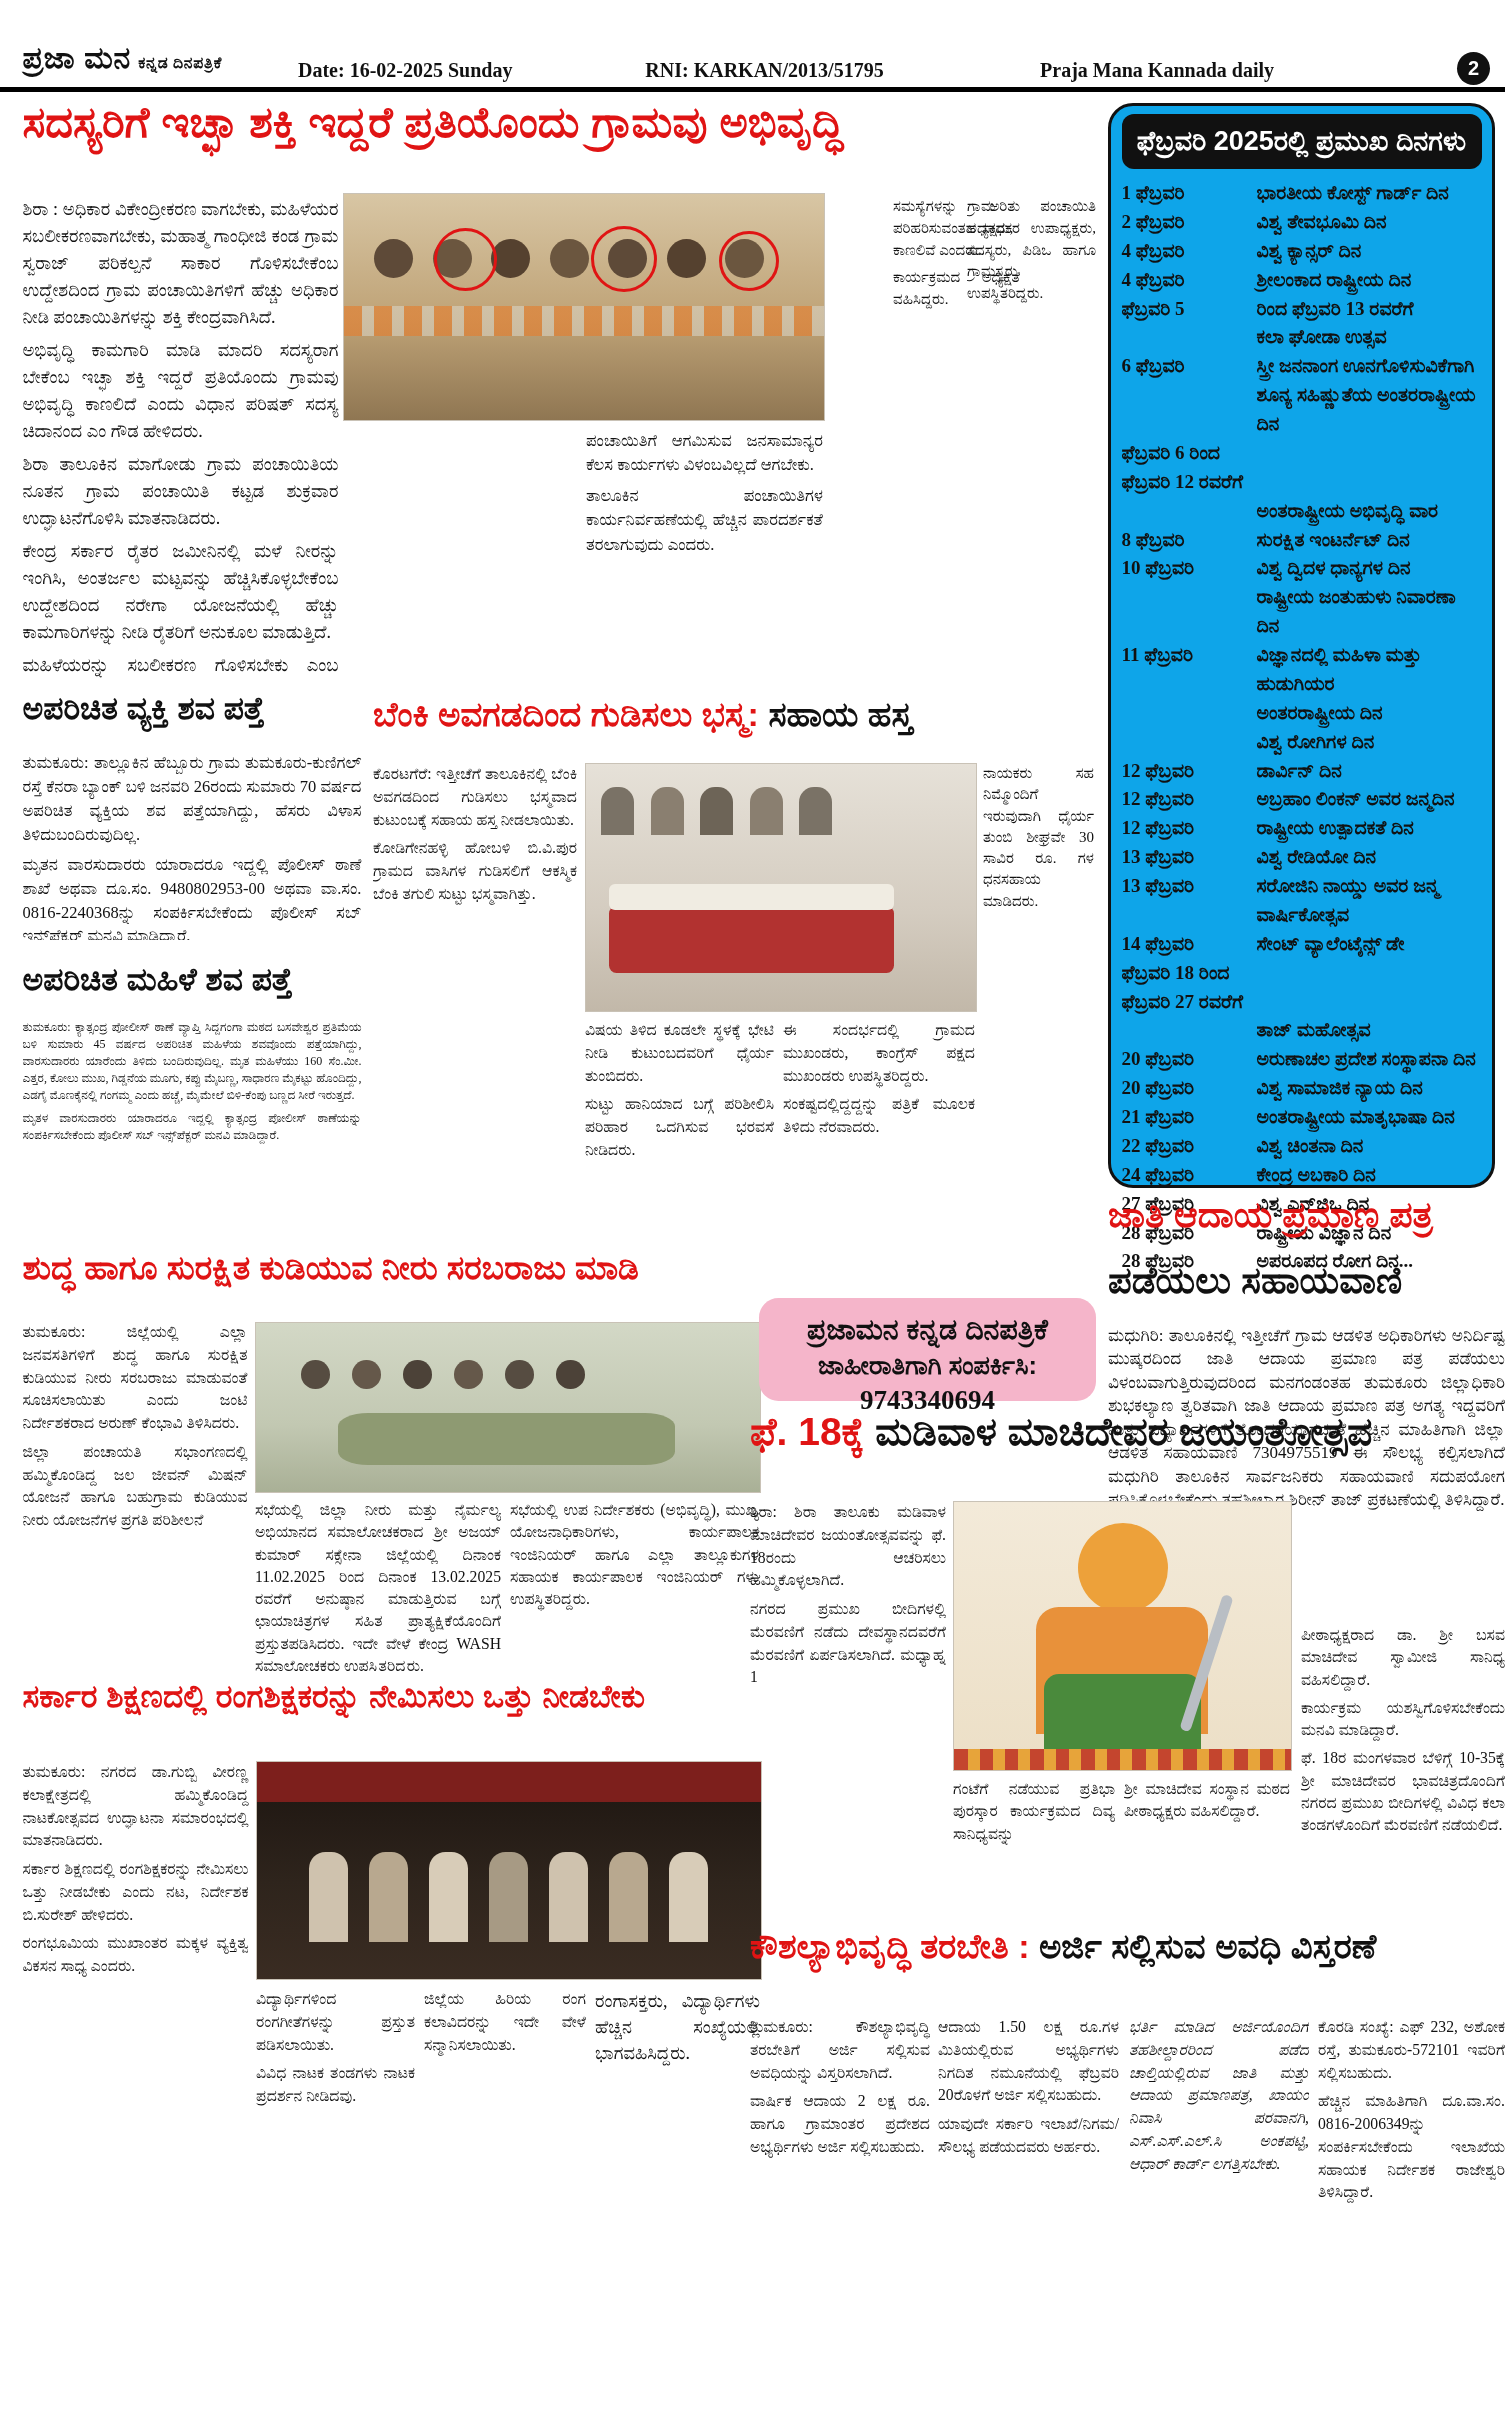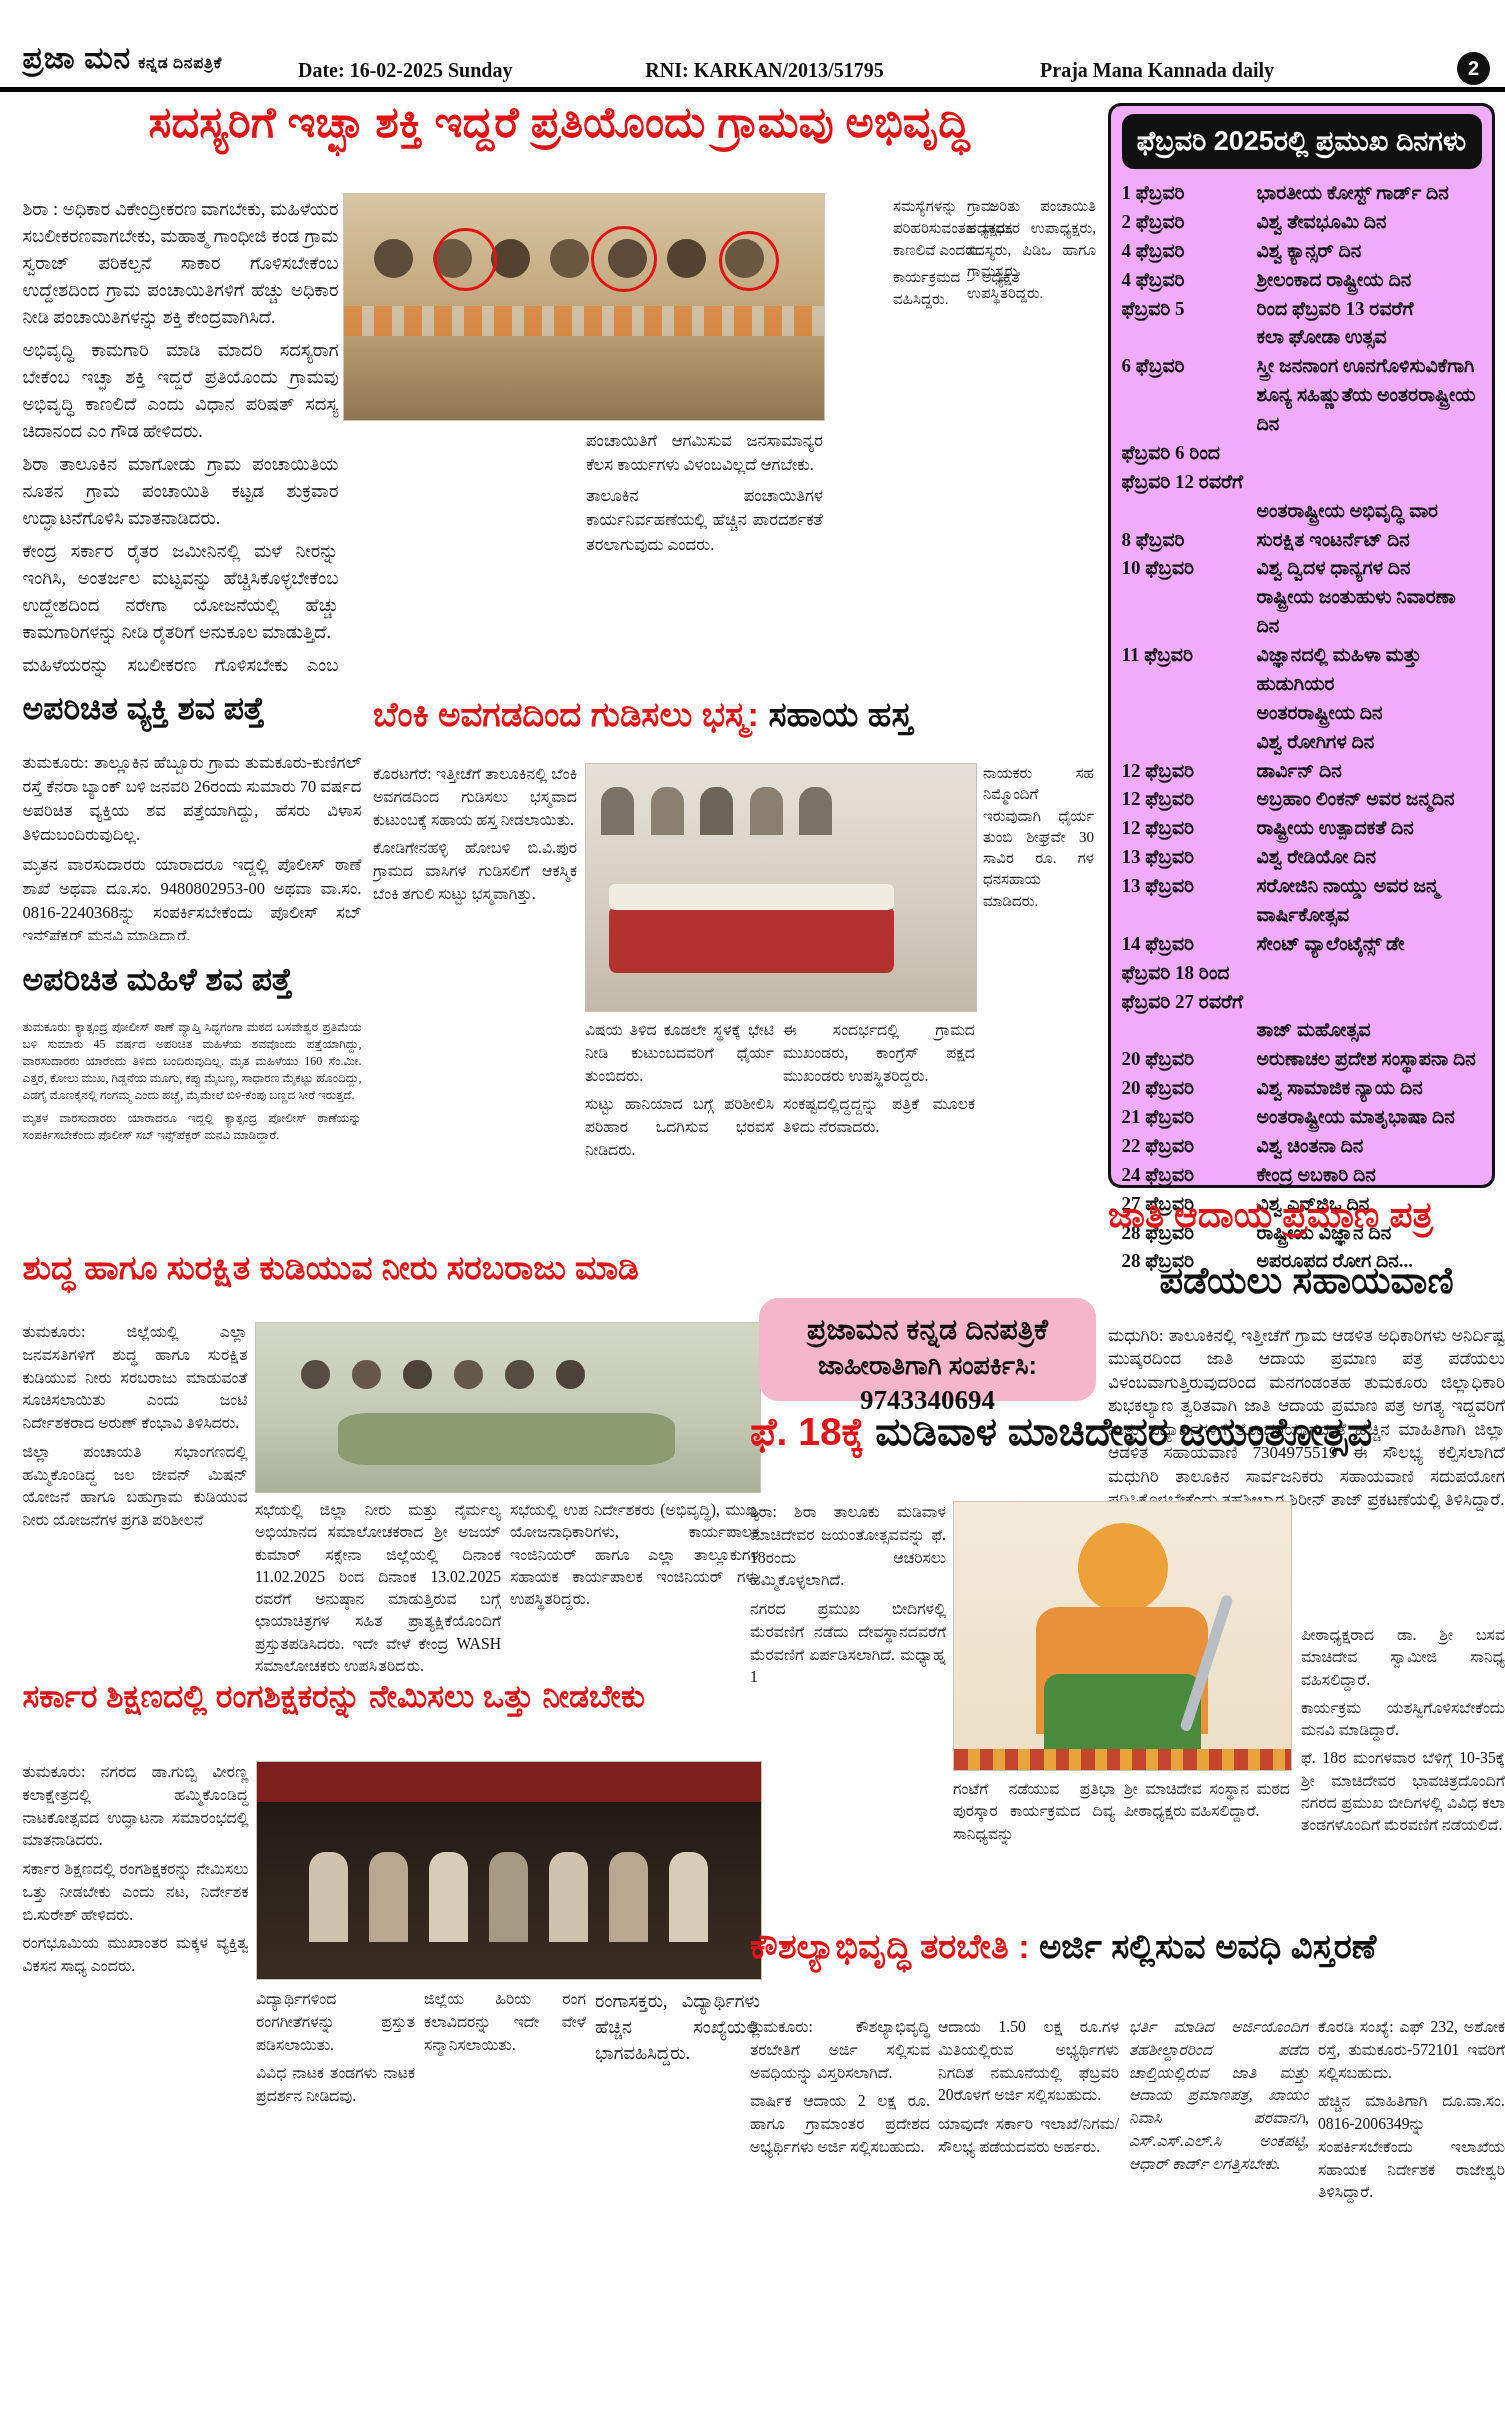--- a/index.html
+++ b/index.html
@@ -8,26 +8,26 @@
   .abs{position:absolute;}
   .hdr-small{font:bold 20px/1.2 "Liberation Serif",serif;}
   .logo{font:bold 30px/1.0 "Liberation Sans",sans-serif;letter-spacing:0.7px;}
   .logo-sub{font:bold 15.7px/1.2 "Liberation Serif",serif;margin-left:7.5px;}
   .rule{background:#000;}
   .pgnum{width:33px;height:33px;border-radius:50%;background:#111;color:#fff;
          font:bold 20px/33px "Liberation Sans",sans-serif;text-align:center;}
   .headline{font-family:"Liberation Sans",sans-serif;font-weight:bold;line-height:1.08;}
   .red{color:#e01414;}
   .blk{color:#111;}
-  .center{text-align:center;}
+  .center{text-align:left;}
   .body-col{font-family:"Liberation Serif",serif;text-align:justify;overflow:hidden;}
   .body-col p{margin:0 0 6px 0;}
   .photo{overflow:hidden;border:0.7px solid #c9c2b6;}
   .ann{position:absolute;border:3px solid #e01414;border-radius:50%;}
-  .feb-box{border:3.7px solid #111;border-radius:13px;background:#f0abfc;box-sizing:border-box;padding:7.5px 10.5px;}
+  .feb-box{border:3.7px solid #111;border-radius:25px;background:#0ea5e9;box-sizing:border-box;padding:7.5px 10.5px;}
   .feb-title{background:#111;color:#fff;border-radius:12px;text-align:center;
              font:bold 27px/1.15 "Liberation Sans",sans-serif;padding:12px 4.5px;margin-bottom:10.5px;}
   .feb-row{display:flex;font:bold 19px/1.52 "Liberation Serif",serif;}
   .feb-row .fd{width:135px;flex:none;}
   .feb-row .ft{flex:1;}
   .ad-box{background:#f5b5ca;border-radius:19.5px;text-align:center;box-sizing:border-box;padding:12px 7.5px;}
   .ad-l1{font:bold 28.5px/1.35 "Liberation Sans",sans-serif;}
   .ad-l2{font:bold 25.5px/1.35 "Liberation Sans",sans-serif;}
   .ad-ph{font:bold 27px/1.3 "Liberation Serif",serif;}
   .shape{position:absolute;}

